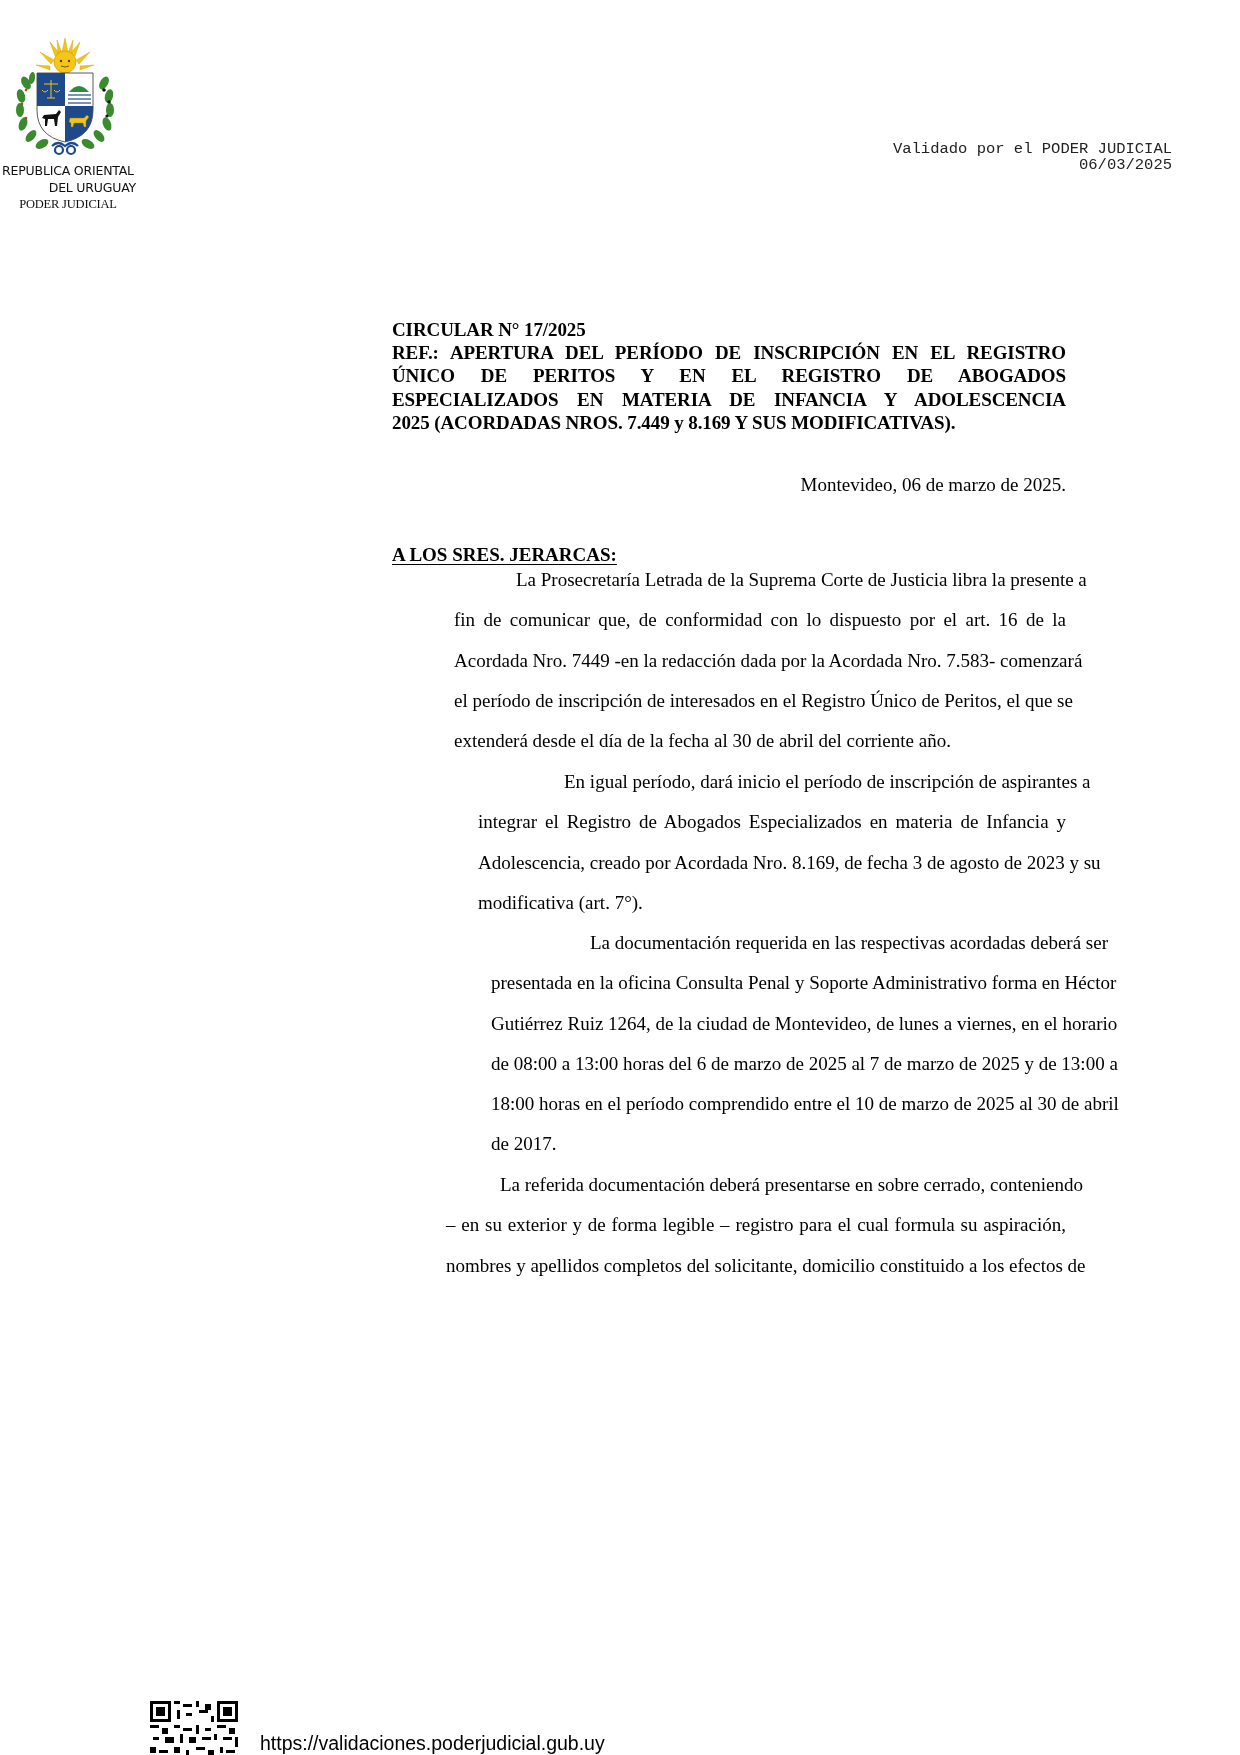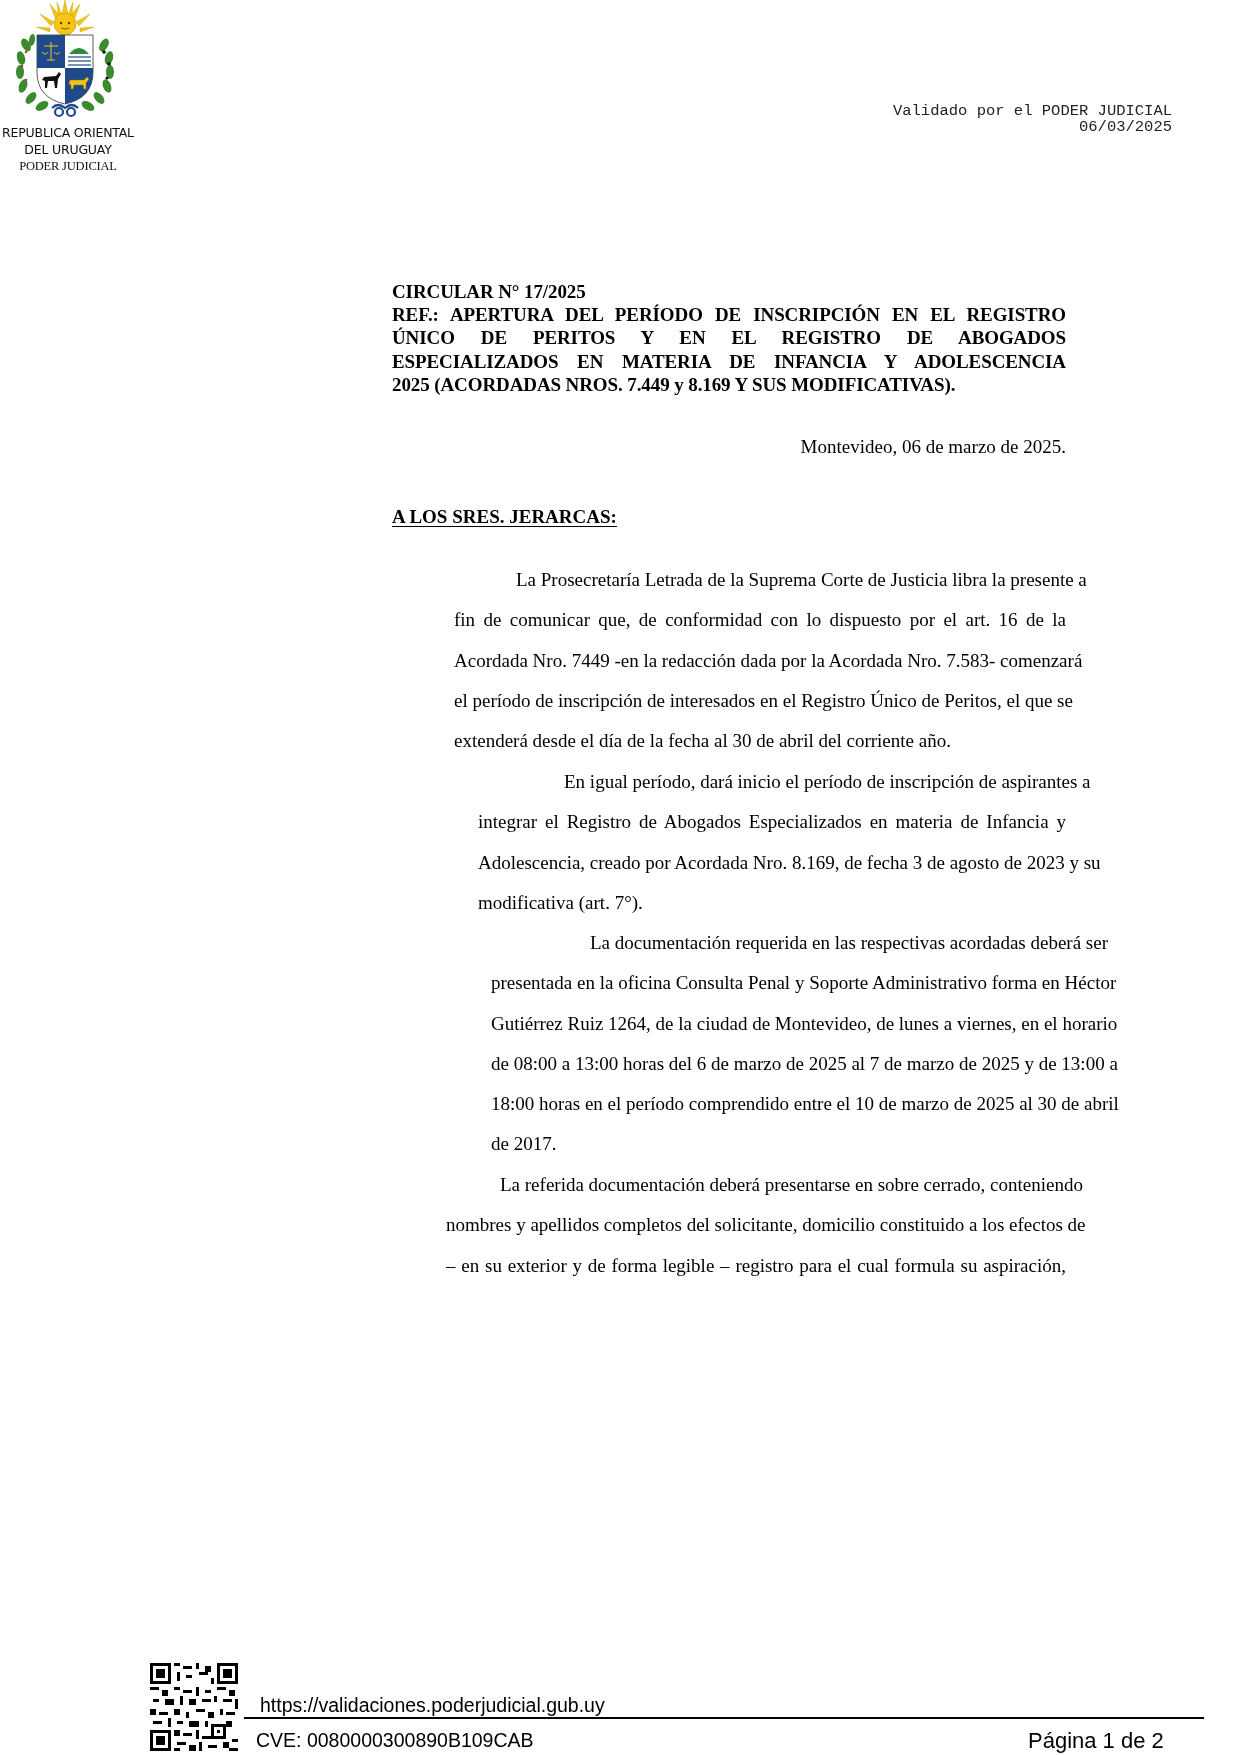--- a/index.html
+++ b/index.html
@@ -1,17 +1,17 @@
 <!DOCTYPE html>
 <html><head>
 <meta charset="utf-8">
 <style>
   html, body { margin: 0; padding: 0; background: #ffffff; }
   body { width: 1240px; height: 1755px; position: relative; overflow: hidden; color: #000; }
-  .abs { position: absolute; }
+  .abs { position: absolute; margin-top: 38px; }
 
   
   #logo { left: 0; top: 0; width: 140px; height: 180px; }
   #logo svg { position: absolute; left: 12px; top: 0; }
   .logo-text { position: absolute; left: 0; width: 136px; text-align: center;
     font-family: "DejaVu Sans", sans-serif; font-size: 12.5px; line-height: 17px; color: #111; letter-spacing: -0.2px; }
 
   
   #validation { right: 68px; top: 103px; text-align: right;
     font-family: "Liberation Mono", monospace; font-size: 15.5px; line-height: 16px; color: #222; }
@@ -119,21 +119,21 @@
 
     <path d="M58,80 L72,80 L75,77 L77,79 L74,83 L74,89 L72,89 L71,85 L62,85 L61,89 L59,89 L59,85 L57,84 Z" fill="#f2c418" stroke="#8a6a00" stroke-width="0.4"></path>
 
     <g fill="none" stroke="#1e4a8c" stroke-width="2.2">
       <path d="M40,108 Q46,102 53,108 Q60,102 66,108"></path>
       <circle cx="47" cy="112" r="4"></circle>
       <circle cx="59" cy="112" r="4"></circle>
     </g>
   </svg>
   <div class="logo-text" style="top:124px;">REPUBLICA ORIENTAL</div>
-  <div class="logo-text" style="top:141px;">DEL URUGUAY</div>
+  <div class="logo-text" style="top:141px;text-align:right;">DEL URUGUAY</div>
   <div class="logo-text" style="top:158px;font-family:Liberation Serif, serif;">PODER JUDICIAL</div>
 </div>
 
 <div id="validation" class="abs">
   <div>Validado por el PODER JUDICIAL</div>
   <div>06/03/2025</div>
 </div>
 
 <div id="title" class="abs col">
   <span class="line left">CIRCULAR N° 17/2025</span>
@@ -163,22 +163,22 @@
 <div id="p3" class="abs col para lines">
     <span class="line indent3"><span>La documentación requerida en las respectivas acordadas deberá ser</span></span>
     <span class="line"><span>presentada en la oficina Consulta Penal y Soporte Administrativo forma en Héctor</span></span>
     <span class="line"><span>Gutiérrez Ruiz 1264, de la ciudad de Montevideo, de lunes a viernes, en el horario</span></span>
     <span class="line"><span>de 08:00 a 13:00 horas del 6 de marzo de 2025 al 7 de marzo de 2025 y de 13:00 a</span></span>
     <span class="line"><span>18:00 horas en el período comprendido entre el 10 de marzo de 2025 al 30 de abril</span></span>
     <span class="line last"><span>de 2017.</span></span>
   </div>
 <div id="p4" class="abs col para lines">
     <span class="line indent4"><span>La referida documentación deberá presentarse en sobre cerrado, conteniendo</span></span>
+    <span class="line"><span>– en su exterior y de forma legible – registro para el cual formula su aspiración,</span></span>
     <span class="line"><span>nombres y apellidos completos del solicitante, domicilio constituido a los efectos de</span></span>
-    <span class="line"><span>– en su exterior y de forma legible – registro para el cual formula su aspiración,</span></span>
   </div>
 
 <div id="qr" class="abs">
   <svg width="88" height="88" viewBox="0 0 29 29" shape-rendering="crispEdges">
     <rect width="29" height="29" fill="#fff"></rect>
     <g fill="#000">
 
       <rect x="0" y="0" width="7" height="7"></rect>
         <rect x="1" y="1" width="5" height="5" fill="#fff"></rect>
         <rect x="2" y="2" width="3" height="3"></rect>

